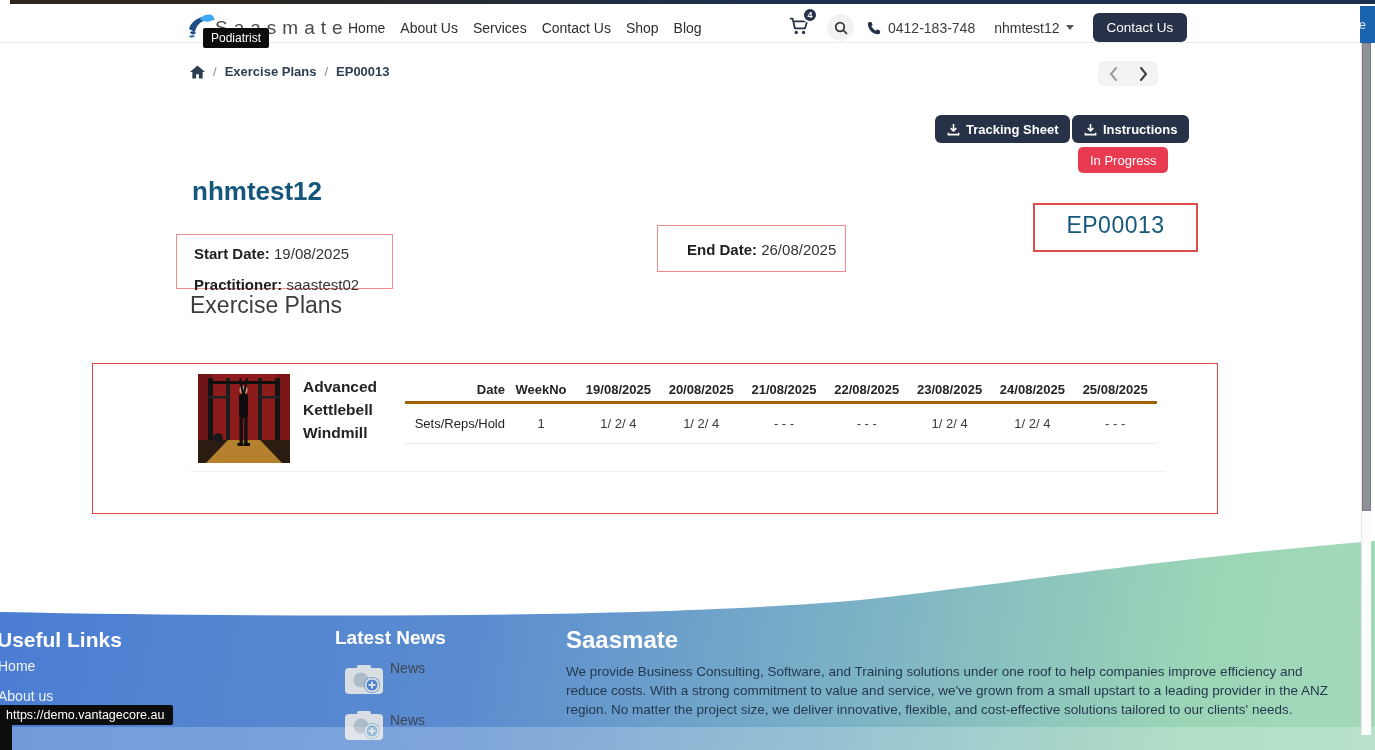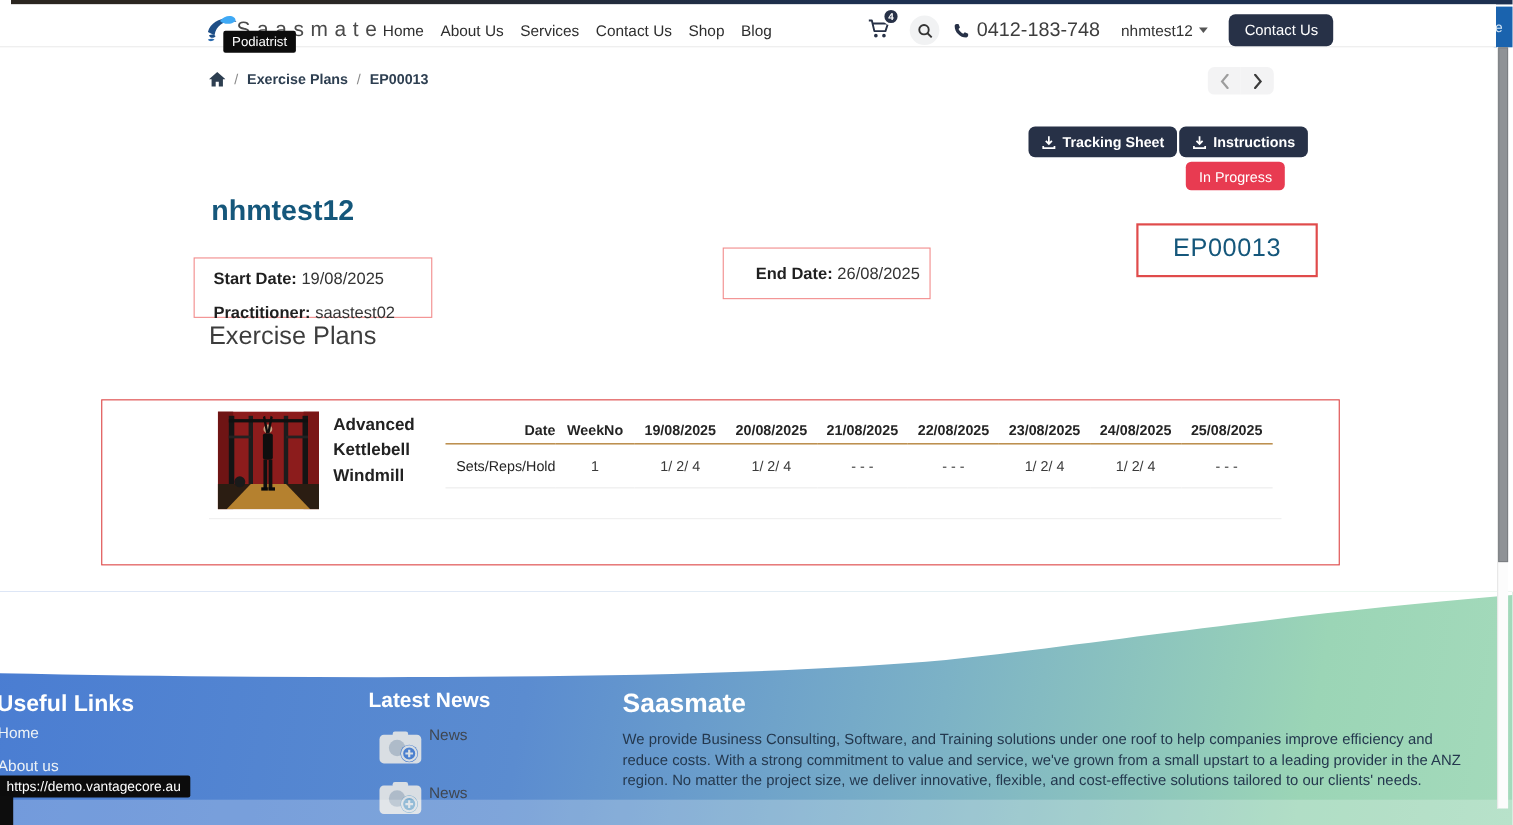--- a/index.html
+++ b/index.html
@@ -20,21 +20,21 @@
   .brand-tooltip { left:203px; top:24px; }
   .nav-links { left:348px; top:4px; height:39px; display:flex; align-items:center; gap:15px; }
   .nav-links span { font-size:14px; color:#2e2e2e; cursor:pointer; }
   .nav-right { left:788px; top:4px; height:39px; display:flex; align-items:center; gap:13px; }
   .cart-wrap { position:relative; width:26px; height:26px; }
   .cart-badge { position:absolute; right:-4px; top:-8px; width:16px; height:16px; border-radius:50%;
     background:#273147; border:2px solid #fff; color:#fff; font-size:9px; font-weight:700;
     display:flex; align-items:center; justify-content:center; }
   .search-circle { width:27px; height:27px; border-radius:50%; background:#f1f2f3;
     display:flex; align-items:center; justify-content:center; }
-  .phone-group { display:flex; align-items:center; gap:7px; font-size:18px; color:#3d3d3d; }
+  .phone-group { display:flex; align-items:center; gap:7px; font-size:14px; color:#3d3d3d; }
   .user-group { display:flex; align-items:center; gap:6px; font-size:14px; color:#333; margin-left:6px; }
   .caret-down { width:0; height:0; border-left:4px solid transparent; border-right:4px solid transparent; border-top:5px solid #555; }
   .contact-btn { background:#273147; color:#fff; font-size:13.5px; border:none; border-radius:6px;
     padding:7px 14px; margin-left:6px; cursor:pointer; }
 
   
   .breadcrumb { left:190px; top:64px; display:flex; align-items:center; gap:8px;
     font-size:13px; font-weight:600; color:#2d3e50; }
   .crumb-sep { color:#8a8a8a; font-weight:400; }
   .pager { left:1098px; top:61px; display:flex; }
@@ -62,21 +62,21 @@
   .field-line b { color:#1f1f1f; font-weight:700; }
   .section-title { left:190px; top:292px; font-size:23px; font-weight:500; color:#3d3d3d; }
 
   
   .table-card { left:92px; top:363px; width:1126px; height:151px; border:1px solid #dd4444; background:#fff; }
   .ex-img { left:198px; top:374px; width:92px; height:89px; }
   .ex-name { left:303px; top:375px; width:102px; font-size:15.5px; font-weight:700; color:#222; line-height:23px; }
   .ex-grid { left:405px; top:377px; display:grid;
     grid-template-columns:100px 72px repeat(7, 82.8px); }
   .gh { height:27px; font-size:13px; font-weight:700; color:#242424; display:flex; align-items:center;
-    justify-content:center; border-bottom:1px solid #a16207; }
+    justify-content:center; border-bottom:3px solid #a16207; }
   .gh.right, .gc.right { justify-content:flex-end; }
   .gc { height:40px; font-size:13px; color:#3a3a3a; display:flex; align-items:center; justify-content:center;
     border-bottom:1px solid #ececec; }
   .gc.lbl { font-weight:400; color:#242424; }
   .row-line-3 { left:190px; top:471px; width:975px; height:1px; background:#efefef; }
 
   
   .footer { left:0; top:538px; width:1375px; height:212px;
     background:linear-gradient(100deg,#4a7dd2 0%,#5b8cd0 35%,#7cb2c6 62%,#9bd5b6 86%,#a4dabb 100%); }
   .footer-wave { position:absolute; left:0; top:0; width:1375px; height:80px; }

